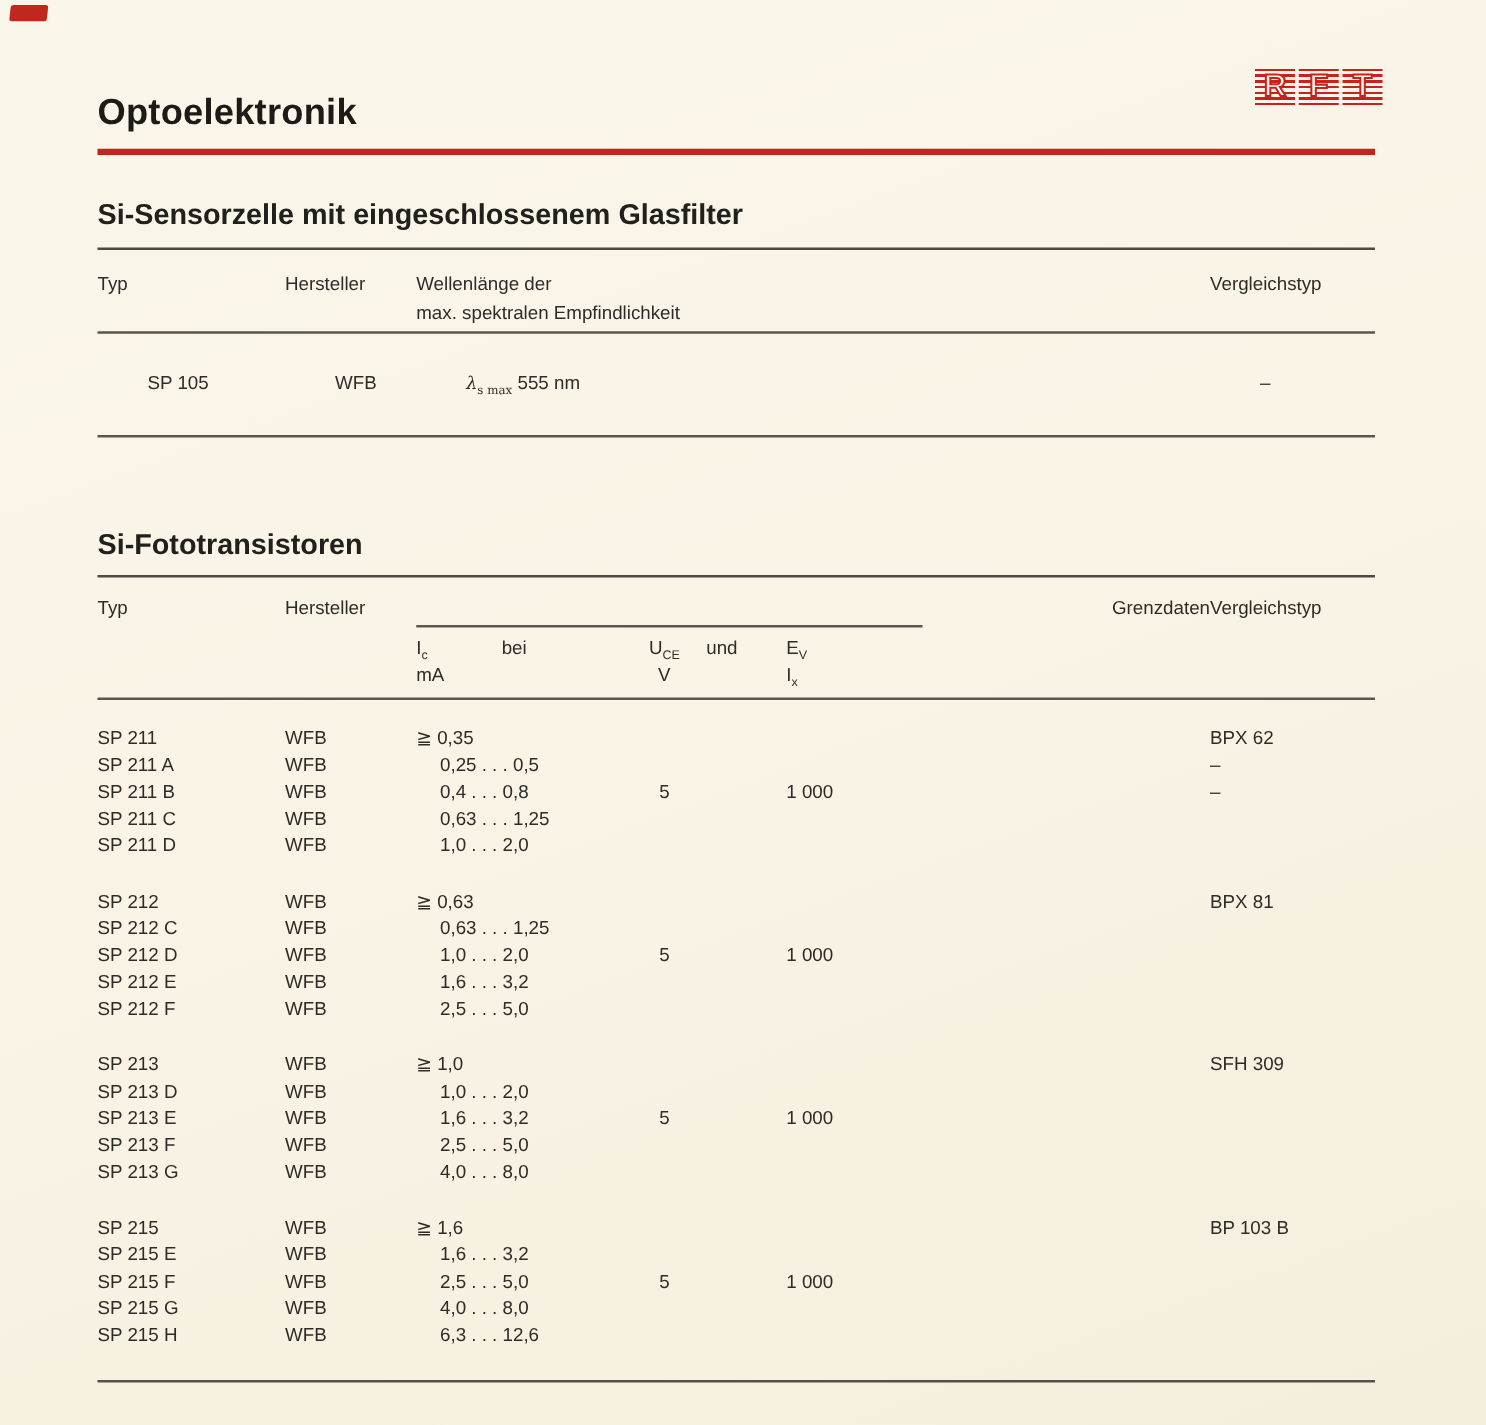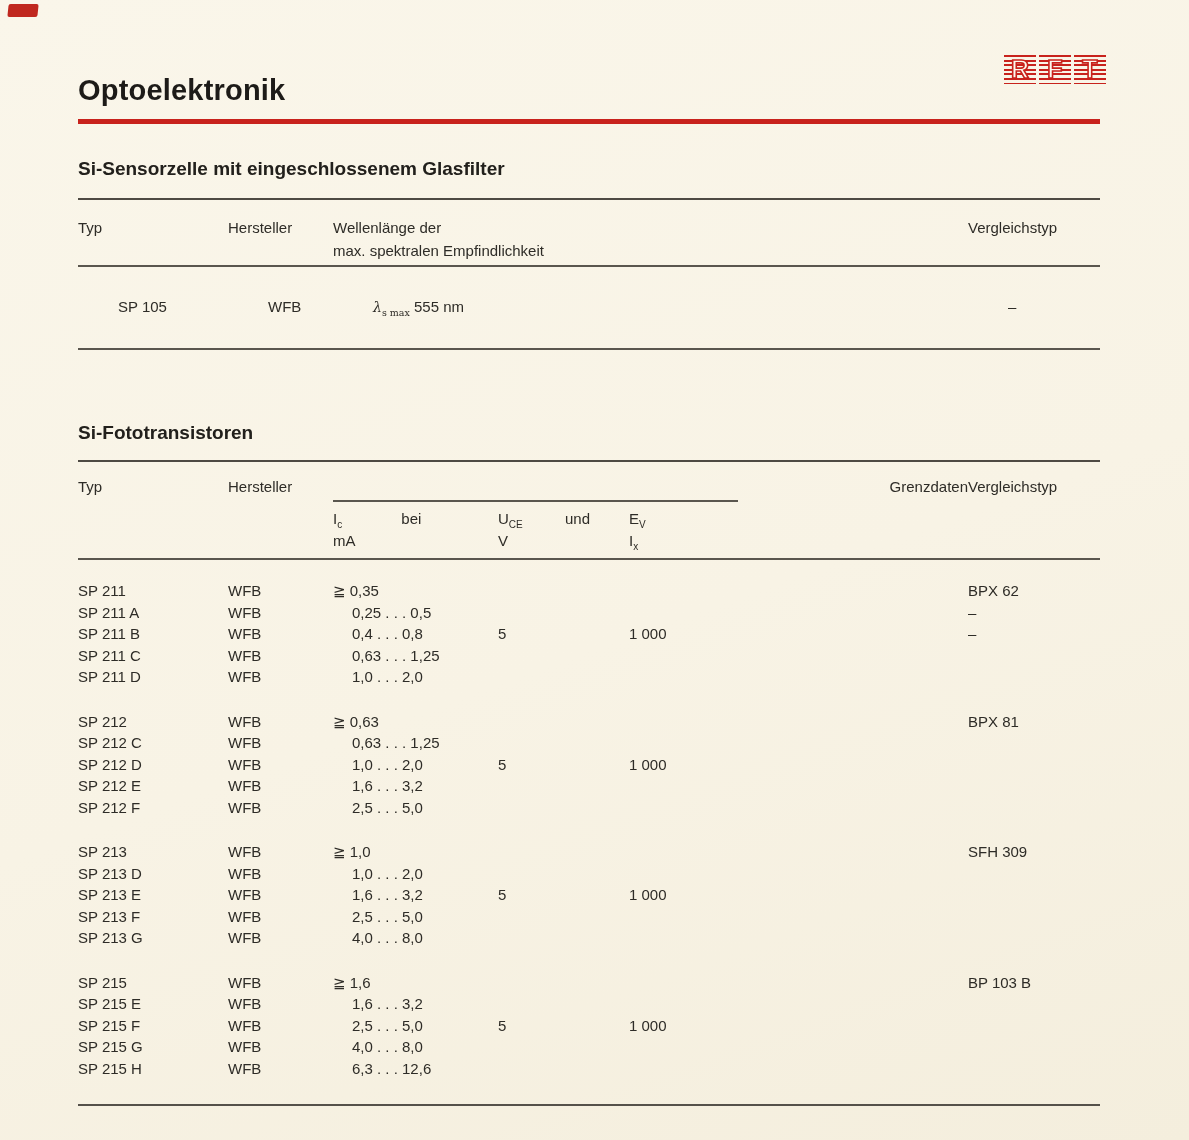--- a/index.html
+++ b/index.html
@@ -28,35 +28,35 @@
   
   .rft { position:absolute; left:1004px; top:55px; display:flex; gap:3px; }
   .rft span {
     display:inline-block; min-width:26px; text-align:center;
     font-size:25px; line-height:29px; font-weight:900;
     color:#fdf9ee; -webkit-text-stroke:1.6px #c8221c;
     background:repeating-linear-gradient(180deg,#c8221c 0 2px,rgba(0,0,0,0) 2px 4.6px);
     padding:0 3px;
   }
   .section { position:absolute; left:78px; width:1022px; }
-  .sec-heading { font-size:19px; font-weight:bold; color:#22201c; }
+  .sec-heading { font-size:23px; font-weight:bold; color:#22201c; }
   .hr { position:absolute; left:0; background:#4e4a43; height:2px; width:1022px; }
   .hr.thin { height:1.5px; background:#5a564e; }
   .cell { font-size:15px; white-space:nowrap; }
   
   .sz-grid { position:absolute; left:0; display:grid; grid-template-columns:150px 105px 635px 1fr; line-height:23px; }
   .lambda { font-family:"DejaVu Serif",serif; font-style:italic; font-size:14px; }
   .lsub   { font-family:"DejaVu Serif",serif; font-size:9.5px; }
   sub { font-size:10px; }
   
   .ft-grid  { position:absolute; left:0; display:grid; grid-template-columns:150px 105px 160px 72px 50px 353px 1fr; }
   .ft-row   { display:grid; grid-template-columns:150px 105px 160px 72px 50px 353px 1fr; height:21.5px; line-height:21.5px; }
   .ft-group { margin-bottom:23px; }
   .cell.indent { padding-left:19px; }
-  .col-uce { padding-left:5px; }
+  .col-uce { padding-left:5px;text-align:center; }
   .col-ev  { padding-left:14px; }
   .bei { margin-left:55px;text-align:center; }
   .gd-underline { position:absolute; left:255px; width:405px; height:1.5px; background:#5a564e; }
   .bottom-rule { position:absolute; left:78px; top:1104px; width:1022px; height:2px; background:#55514a; }
 </style>
 </head>
 <body>
 
 <div class="page">
 

